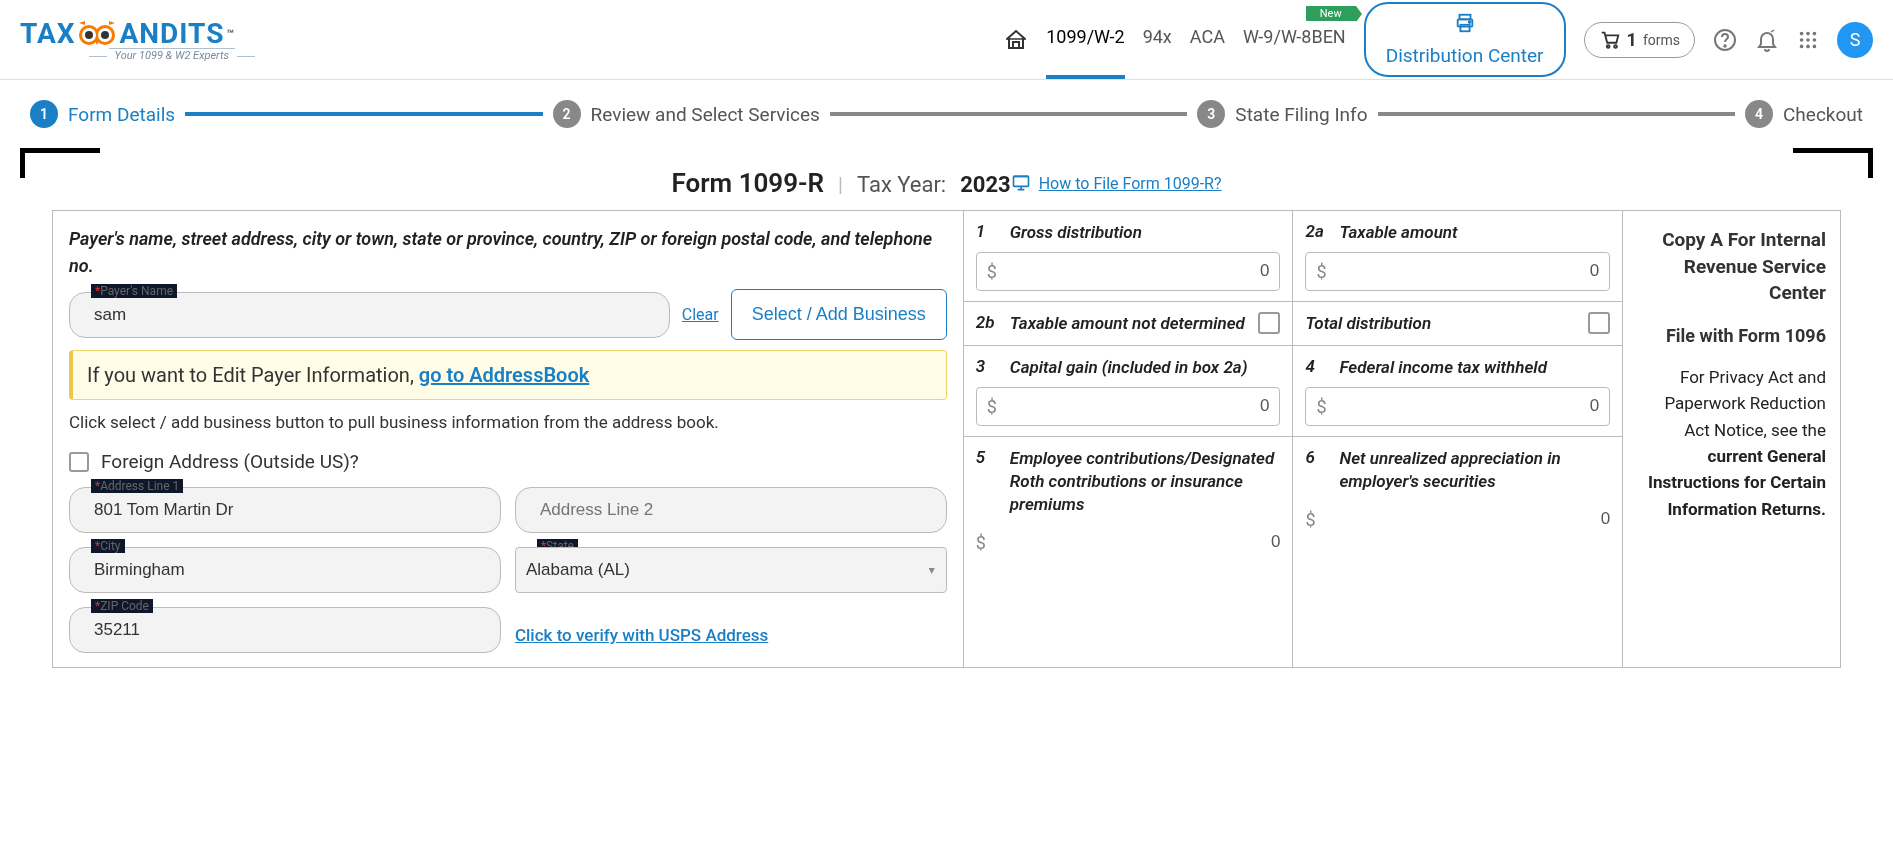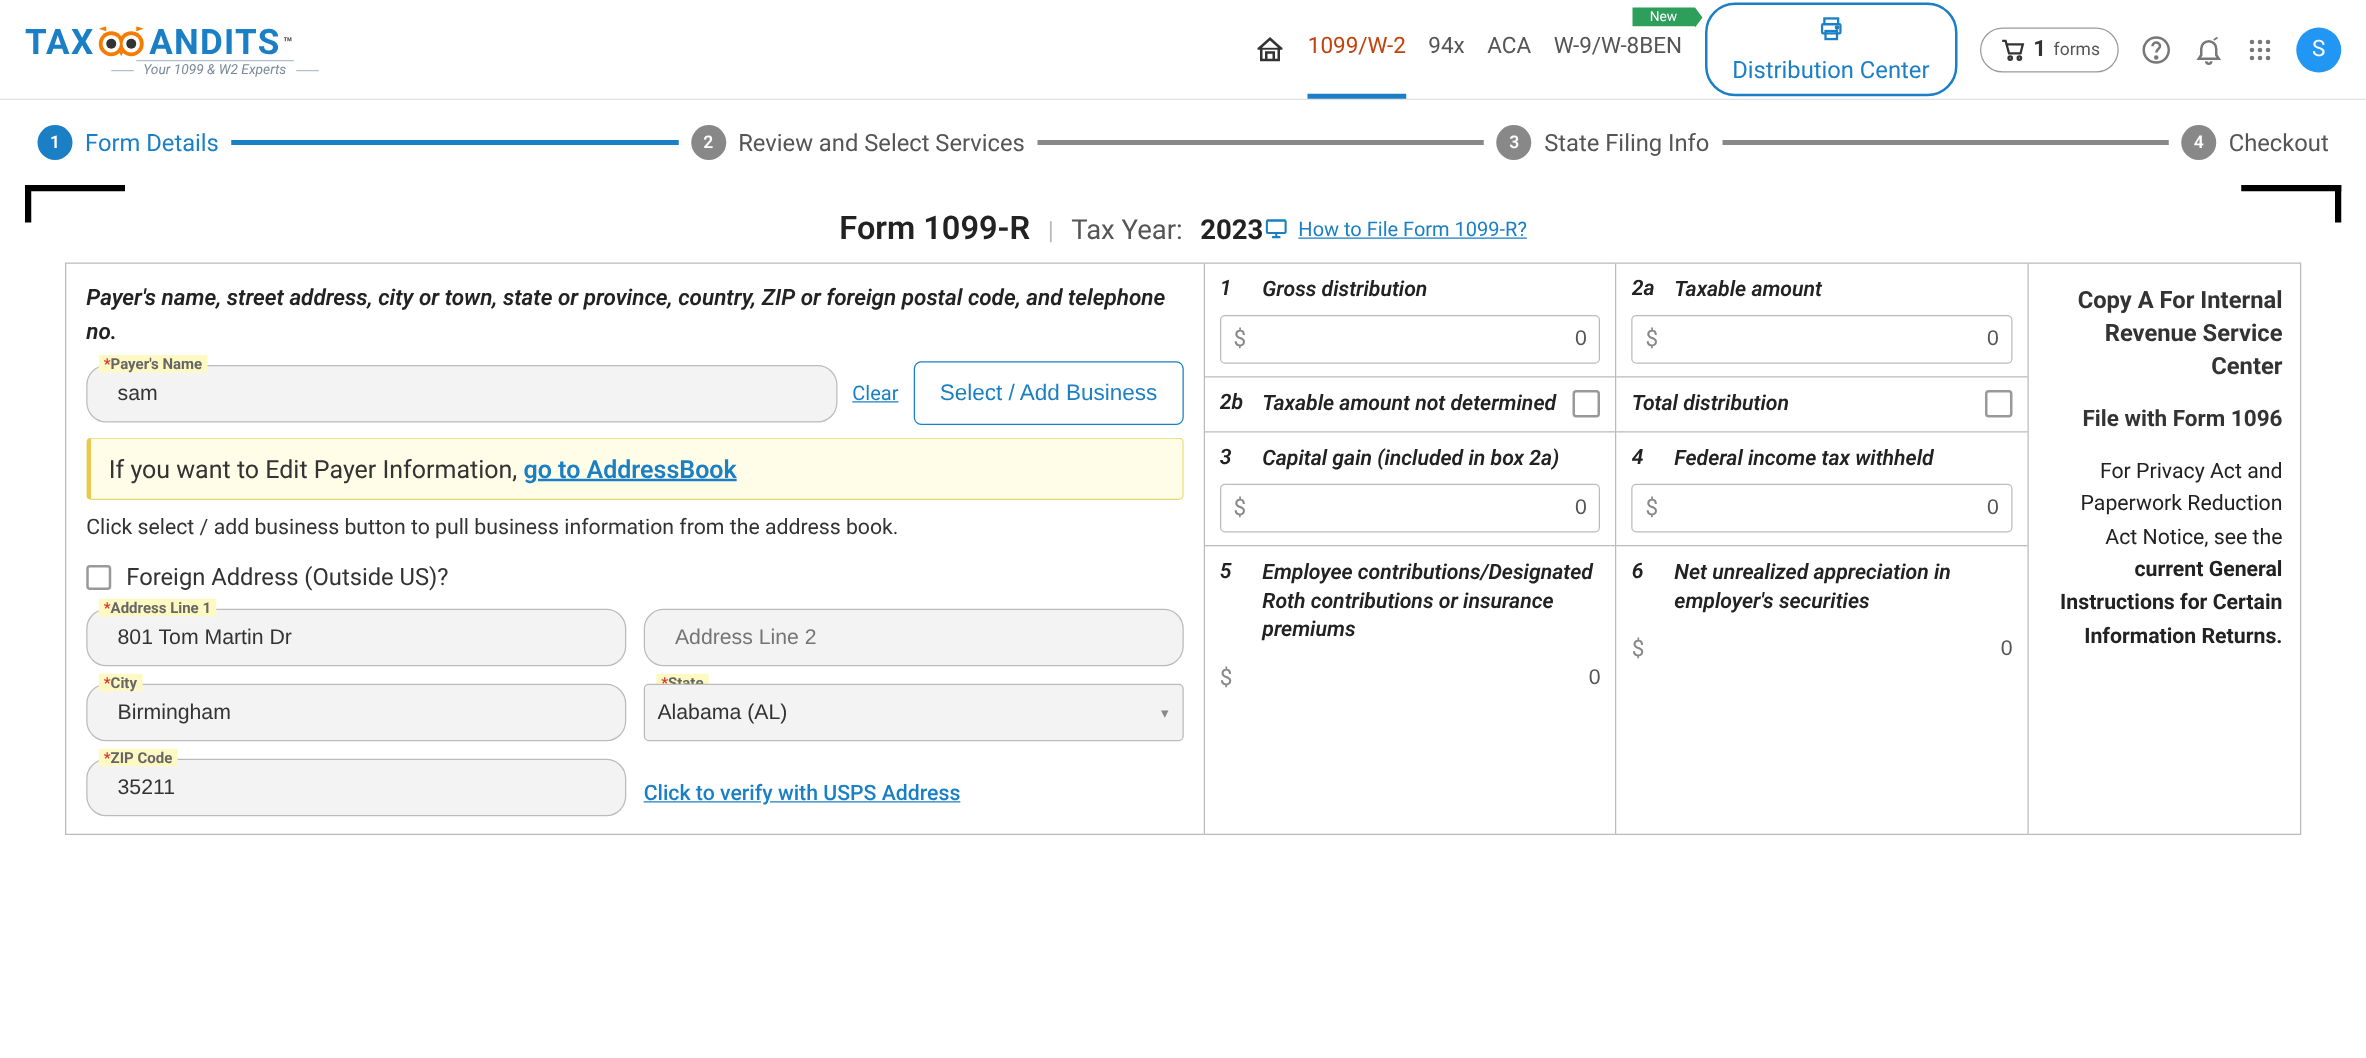--- a/index.html
+++ b/index.html
@@ -9,21 +9,21 @@
 .logo { display: flex; flex-direction: column; align-items: flex-end; }
 .logo-text { font-size: 28px; font-weight: 700; color: #1a7fc4; letter-spacing: 1px; display: flex; align-items: center; }
 .logo-tagline { font-size: 11px; color: #7a8a9a; font-style: italic; margin-top: -2px; border-top: 1px solid #b0c0d0; border-bottom: none; padding: 0 6px; position: relative; }
 .logo-tagline::before, .logo-tagline::after { content: ""; position: absolute; top: 50%; width: 18px; height: 1px; background: #b0c0d0; }
 .logo-tagline::before { left: -20px; }
 .logo-tagline::after { right: -20px; }
 .logo-owl { display: inline-block; margin: 0 2px; vertical-align: middle; }
 .header-nav { display: flex; align-items: center; gap: 18px; }
 .nav-home { font-size: 22px; color: #333; }
 .nav-item { font-size: 18px; color: #555; cursor: pointer; position: relative; padding-bottom: 6px; }
-.nav-item.active { color: #c2410c; }
+.nav-item.active { color: #000000; }
 .nav-item.active::after { content: ""; position: absolute; left: 0; right: 0; bottom: -26px; height: 4px; background: #1a7fc4; }
 .nav-badge { position: absolute; top: -20px; right: -10px; background: #2e9e5b; color: #fff; font-size: 11px; padding: 1px 14px; }
 .nav-badge::after { content: ""; position: absolute; right: -6px; top: 0; border-top: 8px solid transparent; border-bottom: 8px solid transparent; border-left: 6px solid #2e9e5b; }
 .dist-btn { display: flex; align-items: center; gap: 10px; border: 2px solid #1a7fc4; border-radius: 24px; padding: 8px 20px; color: #1a7fc4; font-size: 19px; font-weight: 400; cursor: pointer; flex-direction: column; }
 .cart-btn { display: flex; align-items: center; gap: 6px; border: 1.5px solid #999; border-radius: 24px; padding: 6px 14px; color: #333; cursor: pointer; }
 .cart-count { font-weight: 700; font-size: 18px; }
 .cart-label { font-size: 14px; color: #555; }
 .header-icons { display: flex; align-items: center; gap: 18px; }
 .icon-btn { font-size: 20px; color: #555; cursor: pointer; }
 .avatar { width: 36px; height: 36px; border-radius: 50%; background: #2196f3; color: #fff; display: flex; align-items: center; justify-content: center; font-size: 18px; }
@@ -46,21 +46,21 @@
 .tax-year-label { font-size: 22px; color: #555; }
 .tax-year-val { font-size: 22px; font-weight: 700; color: #222; }
 .help-link { color: #1a7fc4; text-decoration: underline; font-size: 16px; display: flex; align-items: center; gap: 8px; }
 .form-grid { display: grid; grid-template-columns: 1.05fr 0.38fr 0.38fr 0.25fr; border: 1px solid #bbb; margin: 0 24px; }
 .cell { border-right: 1px solid #bbb; padding: 16px; }
 .cell:last-child { border-right: none; }
 .payer-section { padding: 14px 16px; }
 .payer-heading { font-style: italic; font-weight: 600; font-size: 18px; color: #222; margin-bottom: 10px; line-height: 1.5; }
 .field-row { display: flex; align-items: center; gap: 12px; margin-bottom: 10px; }
 .field-wrap { position: relative; flex: 1; }
-.field-label { position: absolute; top: -8px; left: 10px; background: #fef9c3; padding: 0 4px; font-size: 12px; color: #666; font-weight: bold; }
+.field-label { position: absolute; top: -8px; left: 22px; background: #0f172a; padding: 0 4px; font-size: 12px; color: #666; }
 .req { color: #d33; }
 .text-input { width: 100%; padding: 12px 24px; border: 1px solid #bbb; border-radius: 16px; font-size: 17px; color: #333; }
 .text-input:disabled, .text-input[readonly] { background: #f3f3f3; }
 .clear-link { color: #1a7fc4; text-decoration: underline; font-size: 16px; cursor: pointer; }
 .select-btn { border: 1.5px solid #1a7fc4; border-radius: 6px; padding: 14px 20px; color: #1a7fc4; font-size: 18px; background: #fff; cursor: pointer; }
 .info-banner { background: #fffde7; border: 1px solid #e8d86e; border-left: 4px solid #e8c84e; border-radius: 4px; padding: 12px 14px; font-size: 20px; color: #333; margin-bottom: 12px; }
 .info-banner a { color: #1a7fc4; font-weight: 600; text-decoration: underline; }
 .hint-text { font-size: 17px; color: #333; margin-bottom: 18px; }
 .checkbox-row { display: flex; align-items: center; gap: 12px; margin-bottom: 14px; }
 .checkbox { width: 20px; height: 20px; border: 2px solid #999; border-radius: 3px; }

